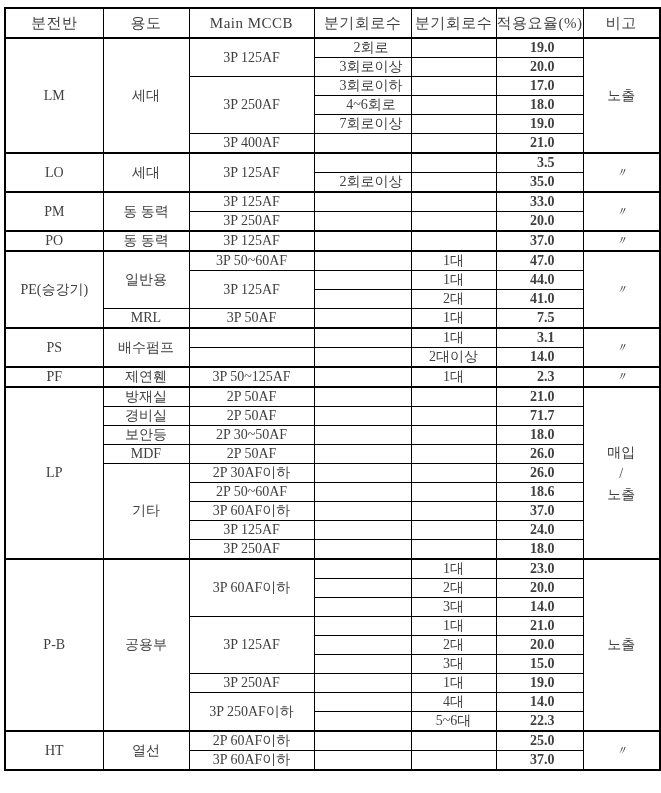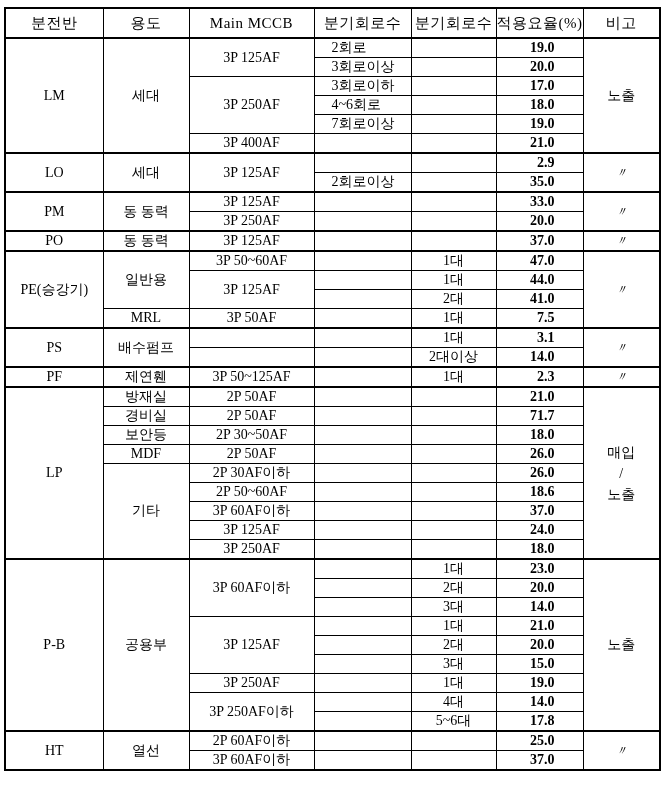--- a/index.html
+++ b/index.html
@@ -1,36 +1,36 @@
 <!DOCTYPE html>
 <html><head>
 <meta charset="utf-8">
 <style>
   html, body { margin:0; padding:0; background:#ffffff; }
   .page {
     position:relative; width:661px; height:793px; background:#ffffff;
-    font-family:"Liberation Serif","DejaVu Serif",serif; color:#000000;
+    font-family:"Liberation Serif","DejaVu Serif",serif; color:#404040;
   }
   table.rate-table {
     position:absolute; left:4px; top:7px;
     border-collapse:collapse; table-layout:fixed;
     border:2px solid #000;
   }
   col.c0{width:98px;} col.c1{width:86px;} col.c2{width:125px;}
   col.c3{width:97px;} col.c4{width:85px;} col.c5{width:85px;} col.c6{width:77px;}
   th, td {
     border:1px solid #000; padding:0; margin:0;
     font-size:14px; line-height:18px; text-align:center;
     overflow:hidden; white-space:nowrap; font-weight:normal;
     vertical-align:middle;
   }
   thead th { height:28px; border-bottom:2px solid #000; font-size:15px; letter-spacing:0.5px; }
   tbody td { height:18px; }
   tr.sec td { border-top:2px solid #000; }
-  td.al { text-align:left; padding-left:17px; }
+  td.al { text-align:center; padding-left:17px; }
   td.ar { text-align:right; padding-right:28px;font-weight:bold; }
   td.ditto { font-style:italic; font-size:13px; }
   td.pre { white-space:pre-line; line-height:21px;border-radius:14px; }
 </style>
 </head>
 <body>
 
 <div class="page">
   <table class="rate-table">
     <colgroup>
@@ -89,21 +89,21 @@
           <td class="al"></td>
           <td></td>
           <td class="ar">21.0</td>
         </tr>
         <tr class="sec">
           <td rowspan="2">LO</td>
           <td rowspan="2">세대</td>
           <td rowspan="2">3P 125AF</td>
           <td class="al"></td>
           <td></td>
-          <td class="ar">2.9</td>
+          <td class="ar">3.5</td>
           <td rowspan="2" class="ditto">〃</td>
         </tr>
         <tr>
           <td class="al">2회로이상</td>
           <td></td>
           <td class="ar">35.0</td>
         </tr>
         <tr class="sec">
           <td rowspan="2">PM</td>
           <td rowspan="2">동 동력</td>
@@ -285,21 +285,21 @@
         </tr>
         <tr>
           <td rowspan="2">3P 250AF이하</td>
           <td class="al"></td>
           <td>4대</td>
           <td class="ar">14.0</td>
         </tr>
         <tr>
           <td class="al"></td>
           <td>5~6대</td>
-          <td class="ar">17.8</td>
+          <td class="ar">22.3</td>
         </tr>
         <tr class="sec">
           <td rowspan="2">HT</td>
           <td rowspan="2">열선</td>
           <td>2P 60AF이하</td>
           <td class="al"></td>
           <td></td>
           <td class="ar">25.0</td>
           <td rowspan="2" class="ditto">〃</td>
         </tr>

